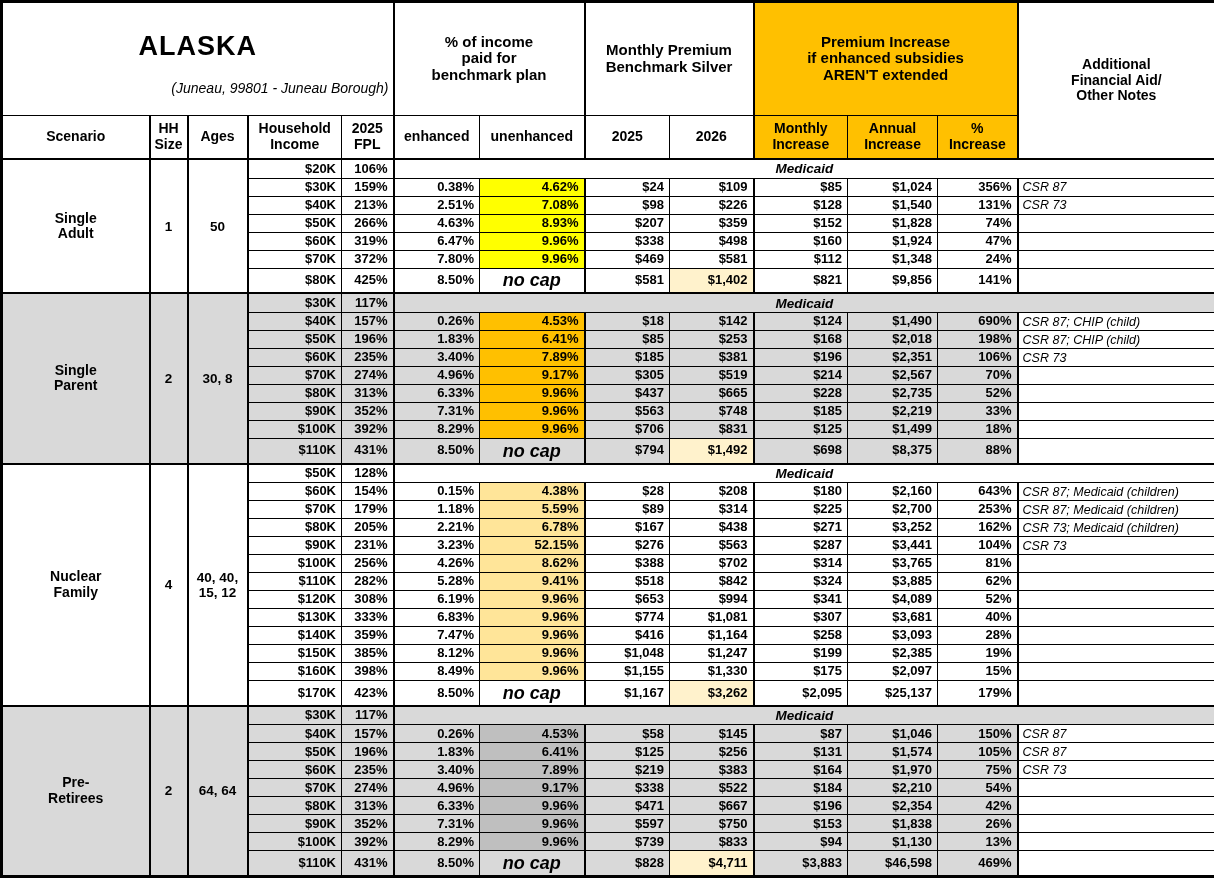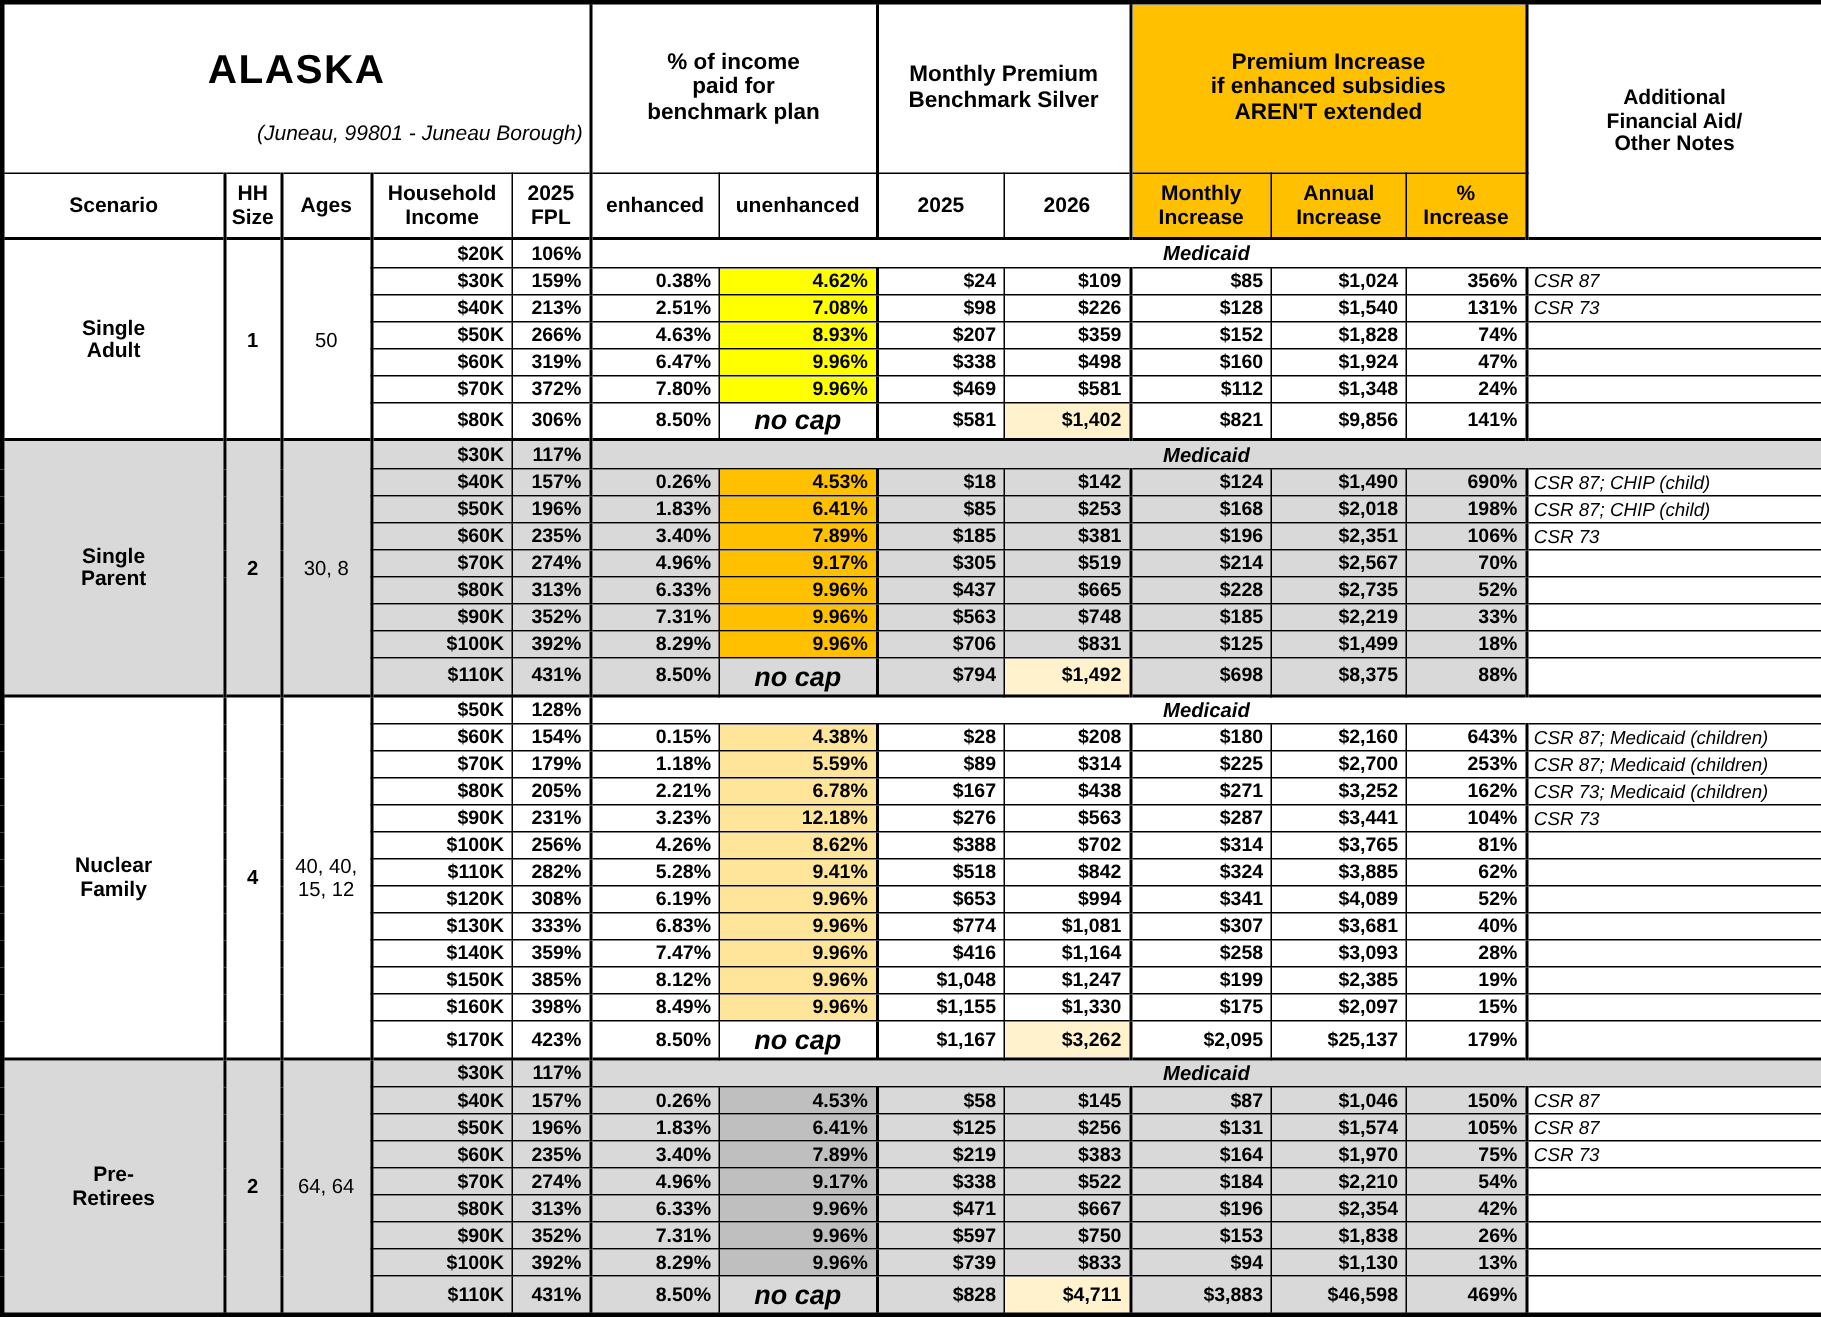--- a/index.html
+++ b/index.html
@@ -18,21 +18,21 @@
   .grp { font-size:15px; }
   .colh { font-size:14px; }
   .orange { background:#FFC000; }
   .bl2 { border-left:2px solid #000; }
   .br2 { border-right:2px solid #000; }
   td.num { text-align:right; font-weight:bold; font-size:13px; padding-right:5px; }
   td.nocap { text-align:center; font-weight:bold; font-style:italic; font-size:18px; }
   td.medicaid { text-align:center; font-weight:bold; font-style:italic; font-size:13.5px; }
   td.scen { text-align:center; font-weight:bold; font-size:14px; }
   td.hh { text-align:center; font-weight:bold; font-size:13.5px; }
-  td.ages { text-align:center; font-weight:normal; font-size:13.5px; }
+  td.ages { text-align:center; font-weight:bold; font-size:13.5px; }
   td.notes { text-align:left; font-style:italic; font-weight:normal; font-size:12.5px;
              padding-left:4px; background:#fff; }
   tbody.shaded td { background:#D9D9D9; }
   tbody.shaded td.notes { background:#fff; }
 </style>
 </head>
 <body>
 
 <div class="sheet">
   <table id="main-table">
@@ -155,21 +155,21 @@
           <td class="num" style="background: rgb(255, 255, 0);">9.96%</td>
           <td class="num bl2">$469</td>
           <td class="num">$581</td>
           <td class="num bl2">$112</td>
           <td class="num">$1,348</td>
           <td class="num">24%</td>
           <td class="notes bl2"></td>
         </tr>
         <tr>
           <td class="num">$80K</td>
-          <td class="num">306%</td>
+          <td class="num">425%</td>
           <td class="num bl2">8.50%</td>
           <td class="nocap">no cap</td>
           <td class="num bl2">$581</td>
           <td class="num" style="background: rgb(255, 242, 204);">$1,402</td>
           <td class="num bl2">$821</td>
           <td class="num">$9,856</td>
           <td class="num">141%</td>
           <td class="notes bl2"></td>
         </tr>
       </tbody>
@@ -324,21 +324,21 @@
           <td class="num">$438</td>
           <td class="num bl2">$271</td>
           <td class="num">$3,252</td>
           <td class="num">162%</td>
           <td class="notes bl2">CSR 73; Medicaid (children)</td>
         </tr>
         <tr>
           <td class="num">$90K</td>
           <td class="num">231%</td>
           <td class="num bl2">3.23%</td>
-          <td class="num" style="background: rgb(255, 229, 153);">12.18%</td>
+          <td class="num" style="background: rgb(255, 229, 153);">52.15%</td>
           <td class="num bl2">$276</td>
           <td class="num">$563</td>
           <td class="num bl2">$287</td>
           <td class="num">$3,441</td>
           <td class="num">104%</td>
           <td class="notes bl2">CSR 73</td>
         </tr>
         <tr>
           <td class="num">$100K</td>
           <td class="num">256%</td>

